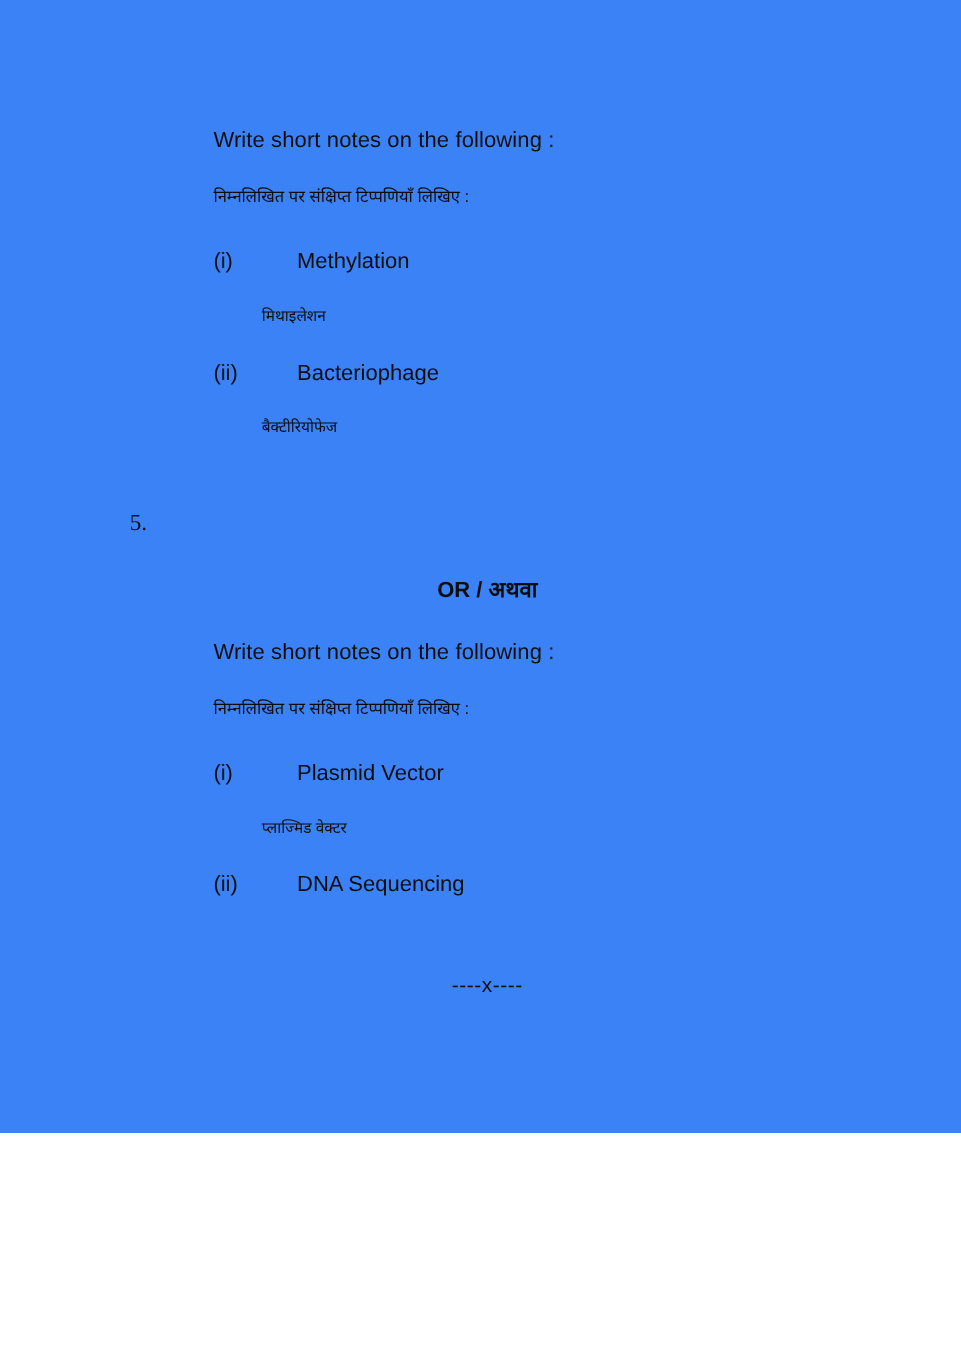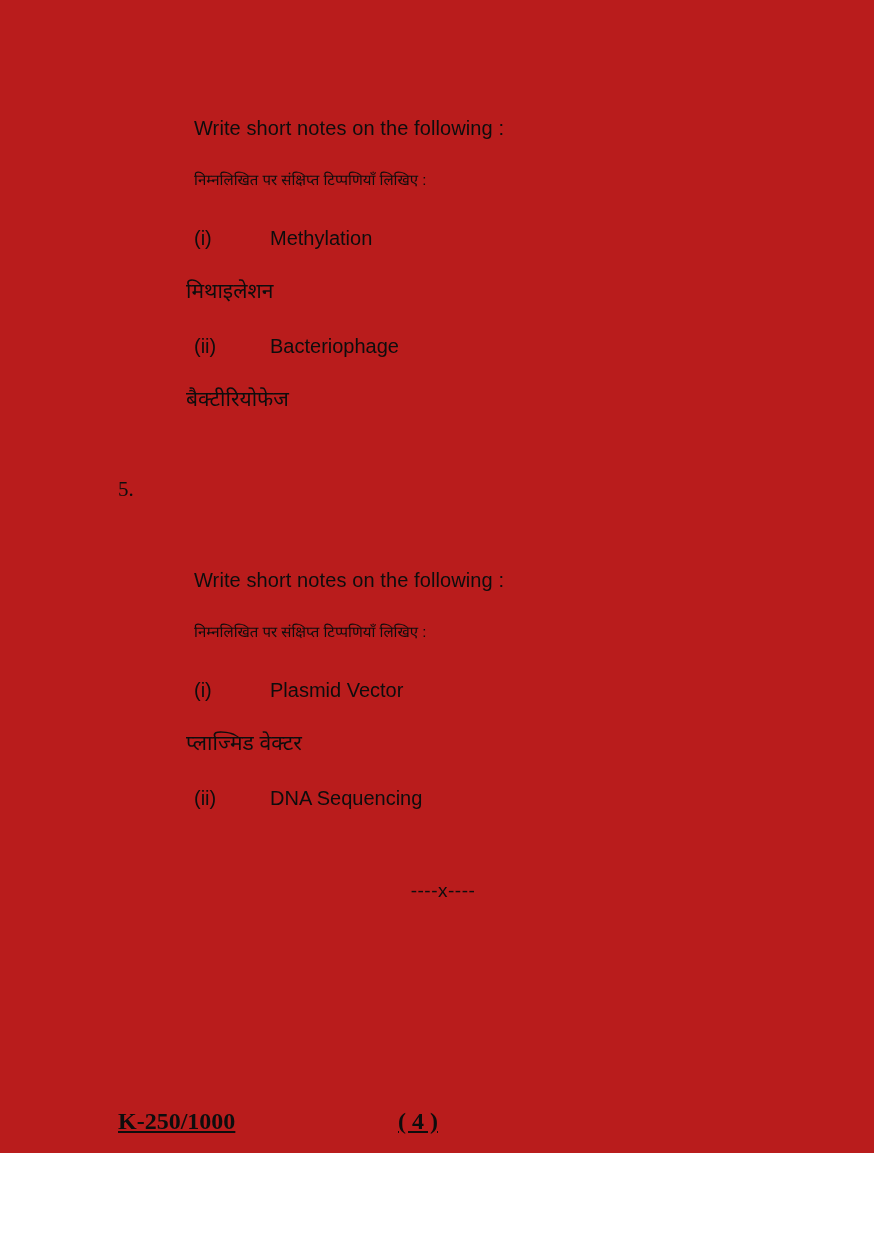--- a/index.html
+++ b/index.html
@@ -3,22 +3,22 @@
 <meta charset="utf-8">
 <style>
   html, body {
     margin: 0;
     padding: 0;
     background: #ffffff;
   }
   .page {
     position: relative;
     width: 874px;
-    height: 1153px;
-    background: #b91c1c;
+    height: 1030px;
+    background: #3b82f6;
     font-family: "Liberation Sans", sans-serif;
     color: #0d0d0d;
     overflow: hidden;
   }
   .content {
     position: absolute;
     left: 118px;
     top: 118px;
     width: 650px;
   }
@@ -105,22 +105,22 @@
   }
   .sub-item {
     display: flex;
     font-size: 20px;
   }
   .sub-item .idx {
     width: 76px;
     flex: 0 0 76px;
   }
   .sub-hi {
-    margin-left: 68px;
-    font-size: 21px;
+    margin-left: 120px;
+    font-size: 14px;
   }
   .endmark {
     text-align: center;
     font-size: 19px;
     letter-spacing: 0.5px;
   }
   .footer {
     position: absolute;
     left: 118px;
     top: 1108px;
@@ -179,20 +179,25 @@
 
 
     <div class="gap-34"></div>
 
     <div class="qrow">
       <div class="qnum">5.</div>
     </div>
 
     <div class="gap-34"></div>
 
+    <div class="centered or-head">
+      <span>OR</span>
+      <span>/</span>
+      <span class="hi-part">अथवा</span>
+    </div>
 
     <div class="gap-34"></div>
 
     <div class="line en blk-lead">Write short notes on the following :</div>
 
     <div class="gap-34"></div>
 
     <div class="line hi blk-lead">निम्नलिखित पर संक्षिप्त टिप्पणियाँ लिखिए :</div>
 
     <div class="gap-40"></div>

